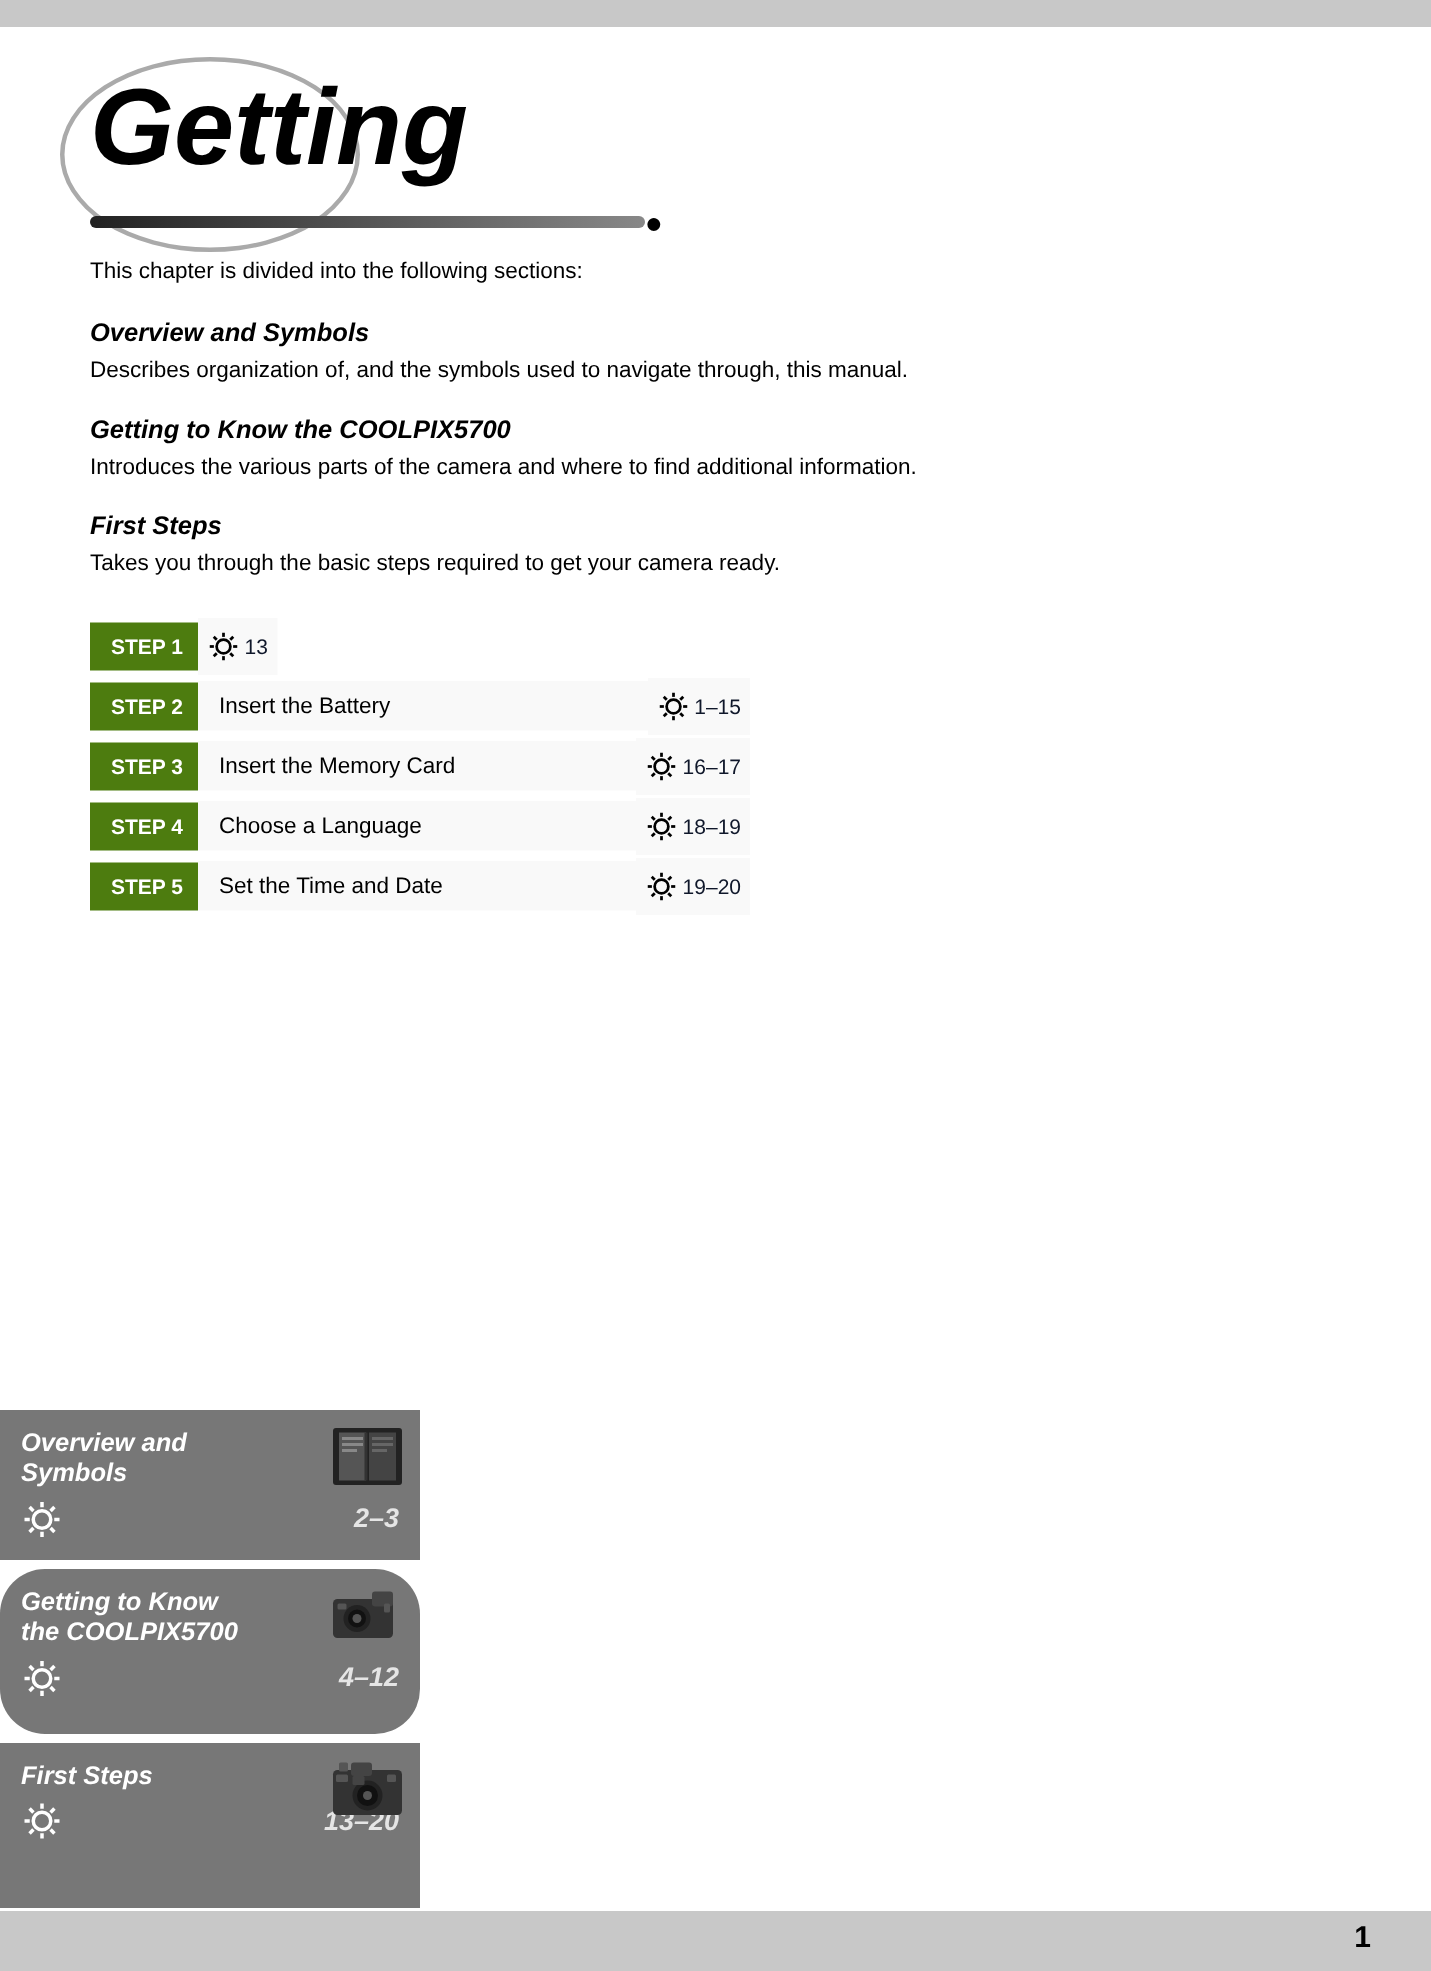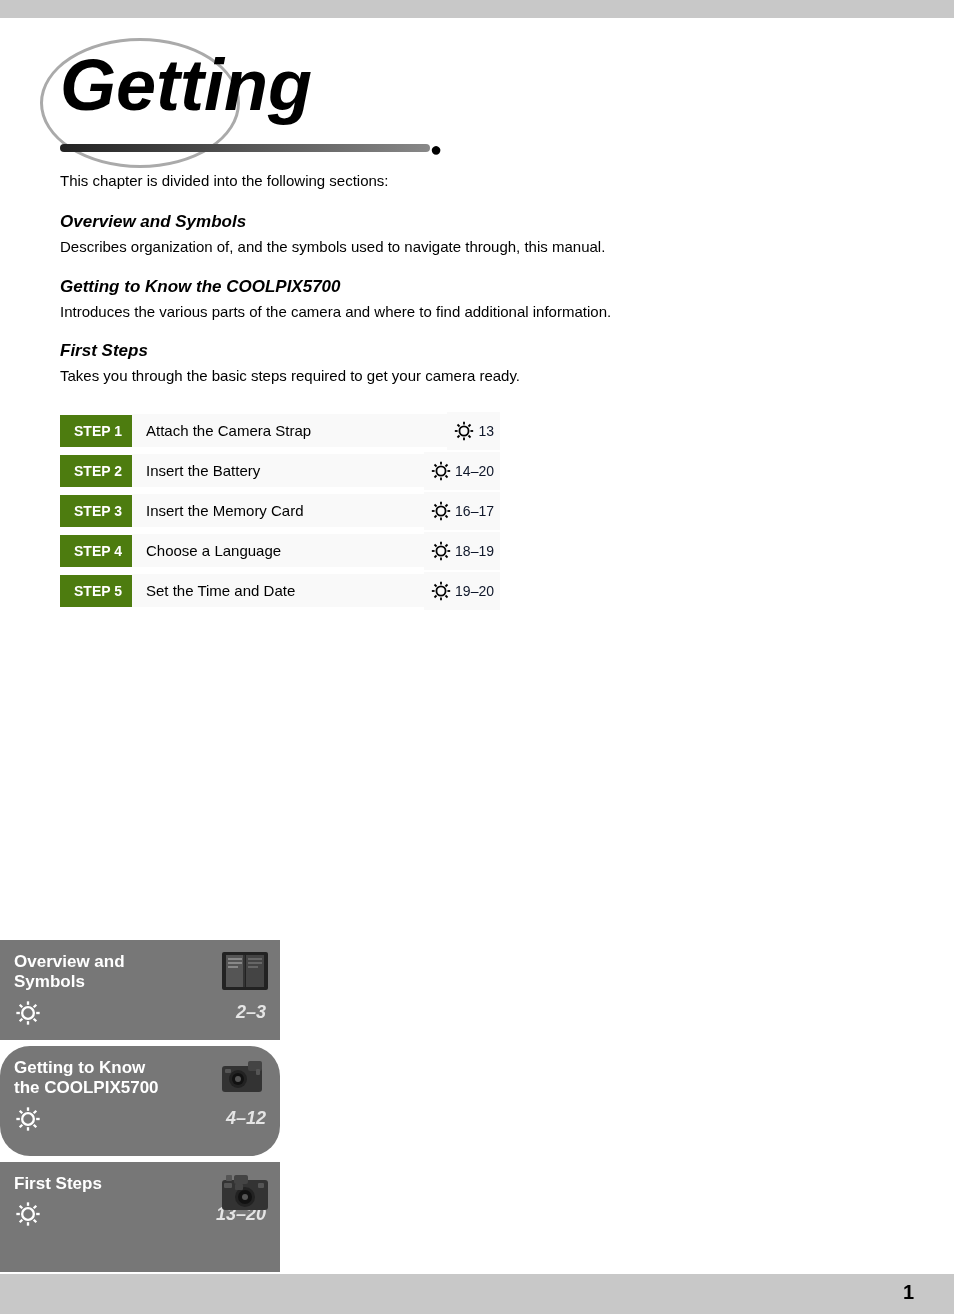--- a/index.html
+++ b/index.html
@@ -151,20 +151,21 @@
       background: #777;
       color: #fff;
       padding: 12px 14px 10px 14px;
       position: relative;
       margin-bottom: 2px;
     }
 
     .right-card-title {
       font-size: 17px;
       font-weight: bold;
+      font-style: italic;
       color: #fff;
       line-height: 1.2;
       margin-bottom: 6px;
     }
 
     .right-card-footer {
       display: flex;
       align-items: center;
       justify-content: space-between;
       margin-top: 4px;
@@ -266,21 +267,20 @@
       <div>
         <div class="section-heading">First Steps</div>
         <p class="section-body">Takes you through the basic steps required to get your camera ready.</p>
       </div>
     </div>
 
     <div class="steps-container">
 
       <div class="step-row">
         <div class="step-num">STEP 1</div>
-        <div class="step-description">Attach the Camera Strap</div>
         <div class="step-pages">
           <svg class="sun-icon" viewBox="0 0 24 24">
             <circle cx="12" cy="12" r="5" fill="none" stroke="#000" stroke-width="2"></circle>
             <line x1="12" y1="2" x2="12" y2="5" stroke="#000" stroke-width="2"></line>
             <line x1="12" y1="19" x2="12" y2="22" stroke="#000" stroke-width="2"></line>
             <line x1="2" y1="12" x2="5" y2="12" stroke="#000" stroke-width="2"></line>
             <line x1="19" y1="12" x2="22" y2="12" stroke="#000" stroke-width="2"></line>
             <line x1="4.9" y1="4.9" x2="7.1" y2="7.1" stroke="#000" stroke-width="2"></line>
             <line x1="16.9" y1="16.9" x2="19.1" y2="19.1" stroke="#000" stroke-width="2"></line>
             <line x1="19.1" y1="4.9" x2="16.9" y2="7.1" stroke="#000" stroke-width="2"></line>
@@ -298,21 +298,21 @@
             <circle cx="12" cy="12" r="5" fill="none" stroke="#000" stroke-width="2"></circle>
             <line x1="12" y1="2" x2="12" y2="5" stroke="#000" stroke-width="2"></line>
             <line x1="12" y1="19" x2="12" y2="22" stroke="#000" stroke-width="2"></line>
             <line x1="2" y1="12" x2="5" y2="12" stroke="#000" stroke-width="2"></line>
             <line x1="19" y1="12" x2="22" y2="12" stroke="#000" stroke-width="2"></line>
             <line x1="4.9" y1="4.9" x2="7.1" y2="7.1" stroke="#000" stroke-width="2"></line>
             <line x1="16.9" y1="16.9" x2="19.1" y2="19.1" stroke="#000" stroke-width="2"></line>
             <line x1="19.1" y1="4.9" x2="16.9" y2="7.1" stroke="#000" stroke-width="2"></line>
             <line x1="7.1" y1="16.9" x2="4.9" y2="19.1" stroke="#000" stroke-width="2"></line>
           </svg>
-          <span>14–20</span>
+          <span>1–15</span>
         </div>
       </div>
 
       <div class="step-row">
         <div class="step-num">STEP 3</div>
         <div class="step-description">Insert the Memory Card</div>
         <div class="step-pages">
           <svg class="sun-icon" viewBox="0 0 24 24">
             <circle cx="12" cy="12" r="5" fill="none" stroke="#000" stroke-width="2"></circle>
             <line x1="12" y1="2" x2="12" y2="5" stroke="#000" stroke-width="2"></line>

